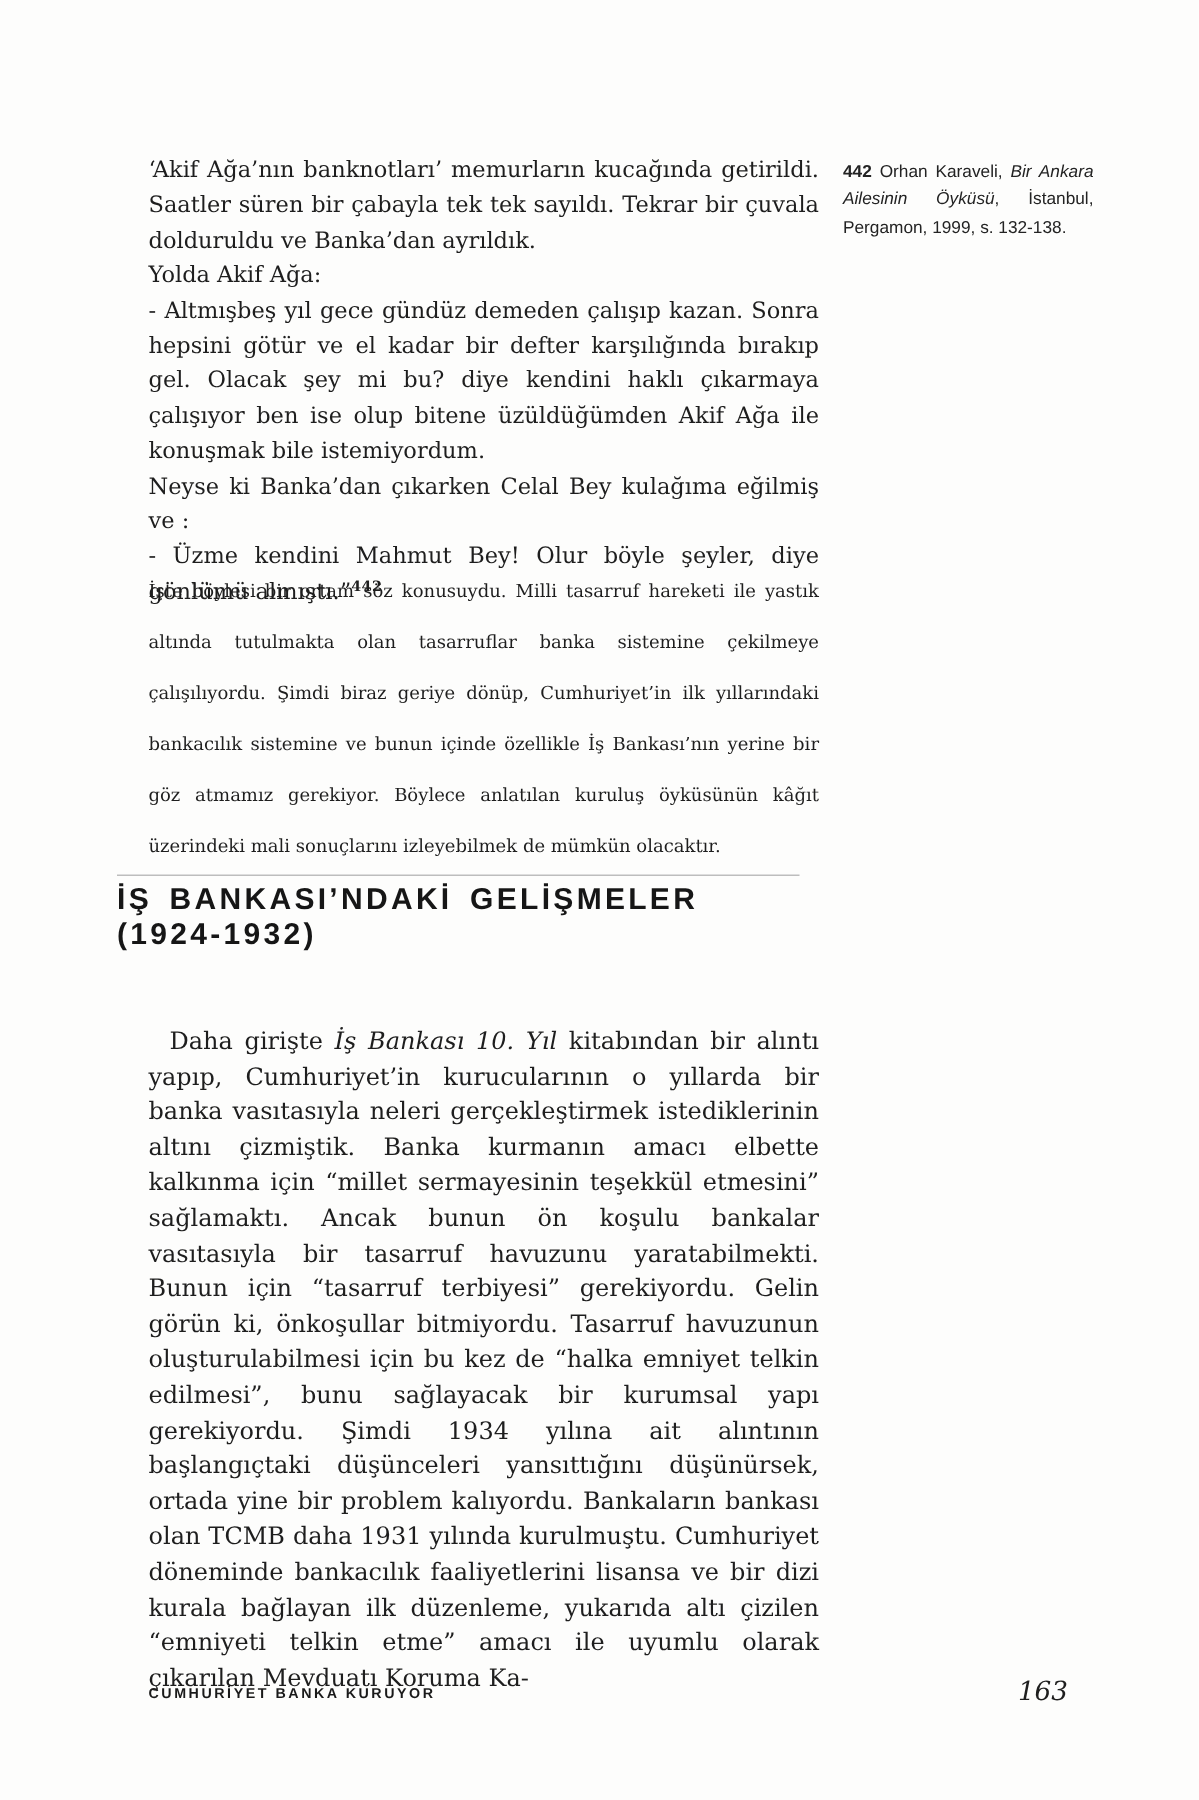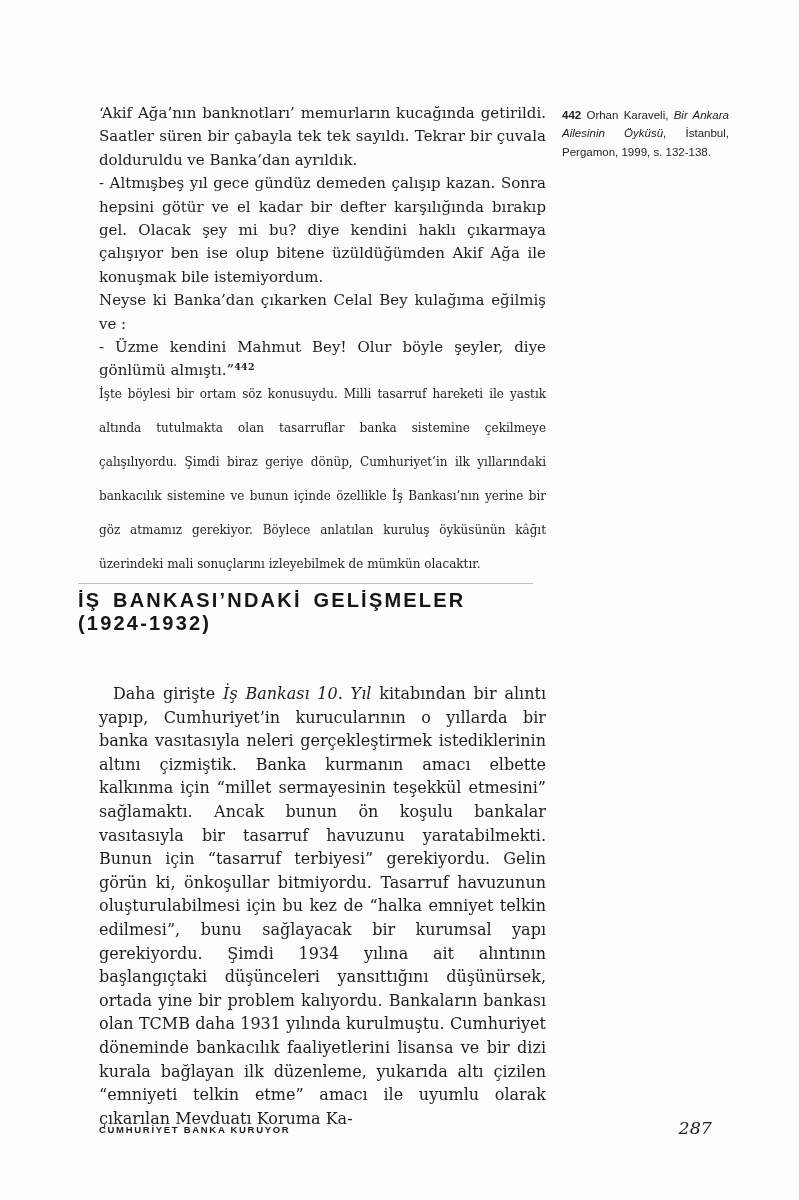--- a/index.html
+++ b/index.html
@@ -96,20 +96,21 @@
     color: #1e1e1e;
   }
 </style>
 </head>
 <body>
 
 <div class="page">
 
   <section class="quote">
     <p>‘Akif Ağa’nın banknotları’ memurların kucağında getirildi. Saatler süren bir çabayla tek tek sayıldı. Tekrar bir çuvala dolduruldu ve Banka’dan ayrıldık.</p>
+    <p>Yolda Akif Ağa:</p>
     <p>- Altmışbeş yıl gece gündüz demeden çalışıp kazan. Sonra hepsini götür ve el kadar bir defter karşılığında bırakıp gel. Olacak şey mi bu? diye kendini haklı çıkarmaya çalışıyor ben ise olup bitene üzüldüğümden Akif Ağa ile konuşmak bile istemiyordum.</p>
     <p>Neyse ki Banka’dan çıkarken Celal Bey kulağıma eğilmiş ve :</p>
     <p><span>- Üzme kendini Mahmut Bey! Olur böyle şeyler, diye gönlümü almıştı.”</span><span class="fn-ref">442</span></p>
   </section>
 
   <aside class="footnote">
     <span class="fn-num">442</span><span> Orhan Karaveli, </span><span class="book-title">Bir Ankara Ailesinin Öyküsü</span><span>, İstanbul, Pergamon, 1999, s. 132-138.</span>
   </aside>
 
   <p class="para para1">İşte böylesi bir ortam söz konusuydu. Milli tasarruf hareketi ile yastık altında tutulmakta olan tasarruflar banka sistemine çekilmeye çalışılıyordu. Şimdi biraz geriye dönüp, Cumhuriyet’in ilk yıllarındaki bankacılık sistemine ve bunun içinde özellikle İş Bankası’nın yerine bir göz atmamız gerekiyor. Böylece anlatılan kuruluş öyküsünün kâğıt üzerindeki mali sonuçlarını izleyebilmek de mümkün olacaktır.</p>
@@ -117,15 +118,15 @@
   <div class="rule"></div>
 
   <h2 class="heading">
     <span>İŞ BANKASI’NDAKİ GELİŞMELER</span>
     <span>(1924-1932)</span>
   </h2>
 
   <p class="para para2"><span>Daha girişte </span><span class="cite">İş Bankası 10. Yıl</span><span> kitabından bir alıntı yapıp, Cumhuriyet’in kurucularının o yıllarda bir banka vasıtasıyla neleri gerçekleştirmek istediklerinin altını çizmiştik. Banka kurmanın amacı elbette kalkınma için “millet sermayesinin teşekkül etmesini” sağlamaktı. Ancak bunun ön koşulu bankalar vasıtasıyla bir tasarruf havuzunu yaratabilmekti. Bunun için “tasarruf terbiyesi” gerekiyordu. Gelin görün ki, önkoşullar bitmiyordu. Tasarruf havuzunun oluşturulabilmesi için bu kez de “halka emniyet telkin edilmesi”, bunu sağlayacak bir kurumsal yapı gerekiyordu. Şimdi 1934 yılına ait alıntının başlangıçtaki düşünceleri yansıttığını düşünürsek, ortada yine bir problem kalıyordu. Bankaların bankası olan TCMB daha 1931 yılında kurulmuştu. Cumhuriyet döneminde bankacılık faaliyetlerini lisansa ve bir dizi kurala bağlayan ilk düzenleme, yukarıda altı çizilen “emniyeti telkin etme” amacı ile uyumlu olarak çıkarılan Mevduatı Koruma Ka-</span></p>
 
   <div class="running-title">CUMHURİYET BANKA KURUYOR</div>
-  <div class="page-number">287</div>
+  <div class="page-number">163</div>
 
 </div>
 
 </body></html>

